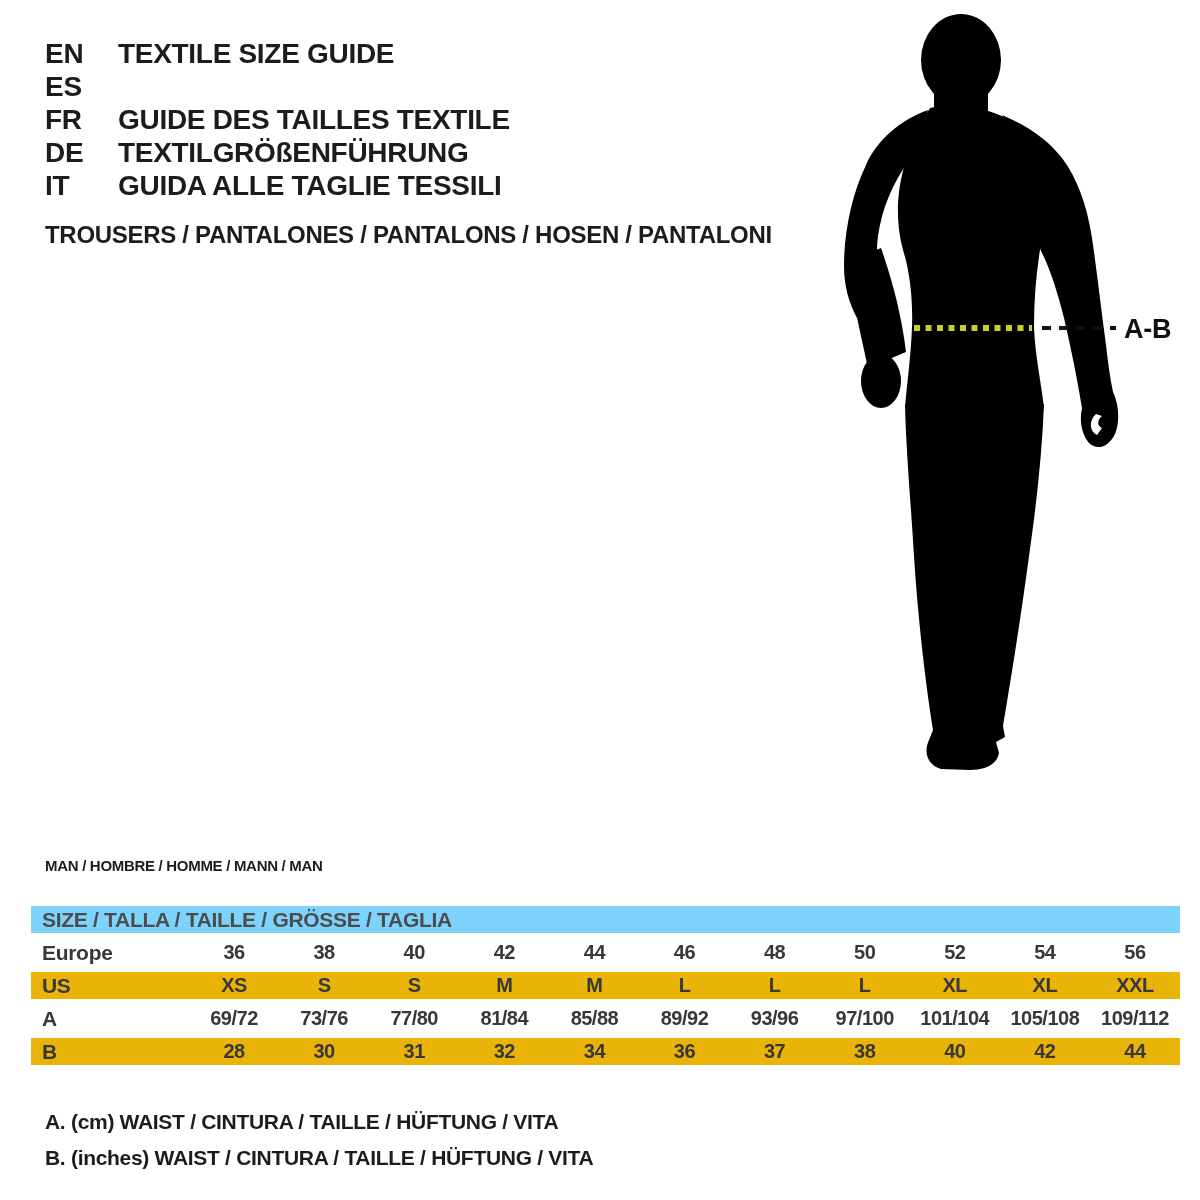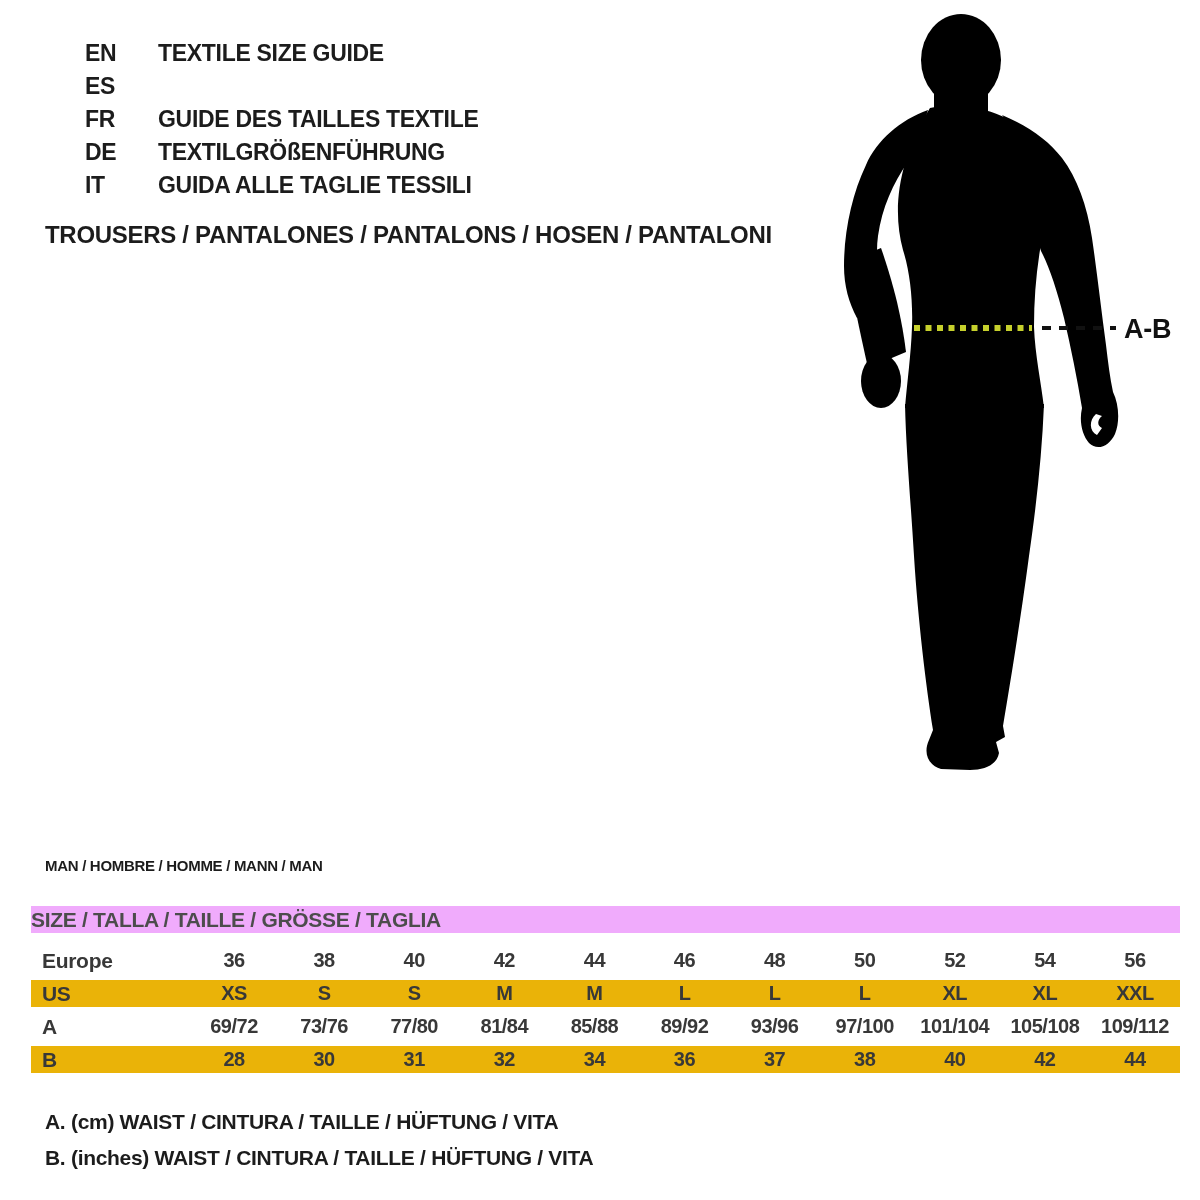--- a/index.html
+++ b/index.html
@@ -4,35 +4,35 @@
 <style>
   * { margin:0; padding:0; box-sizing:border-box; }
   html,body { background:#ffffff; }
   .page {
     position:relative; width:1200px; height:1200px; background:#ffffff;
     font-family:"Liberation Sans", sans-serif; font-weight:bold; color:#1c1c1c;
     letter-spacing:-0.3px; overflow:hidden;
   }
   
   .lang-block { position:absolute; left:45px; top:37px; }
-  .lang-row { display:flex; height:33px; line-height:33px; font-size:23px;margin-left:40px; }
+  .lang-row { display:flex; height:33px; line-height:33px; font-size:28px; }
   .lang-code { width:73px; }
   .lang-title { white-space:nowrap; }
   
   .category-title { position:absolute; left:45px; top:220px; font-size:24px; line-height:30px; white-space:nowrap; }
   
   .gender-title { position:absolute; left:45px; top:851px; font-size:15px; line-height:30px; white-space:nowrap; }
   
   .figure-wrap { position:absolute; left:840px; top:0; width:360px; height:800px; }
   .figure-wrap svg { display:block; width:360px; height:800px; }
   
   .size-table { position:absolute; left:31px; top:906px; width:1149px; }
   .thead {
-    height:27px; line-height:27px; background:#f0abfc; color:#4c4c4c;
-    font-size:21px; margin-bottom:14px; white-space:nowrap;
+    height:27px; line-height:27px; background:#7dd3fc; color:#4c4c4c;
+    font-size:21px; padding-left:11px; margin-bottom:6px; white-space:nowrap;
   }
   .trow {
     display:grid; grid-template-columns:158px repeat(11, 1fr);
     height:27px; line-height:27px; margin-bottom:6px; font-size:21px; color:#383838;
   }
   .trow.stripe { background:#eab308; }
   .cell-label { padding-left:11px; text-align:left; }
   .cell-val { text-align:center; font-size:20px; letter-spacing:-0.5px; }
   
   .footnotes { position:absolute; left:45px; top:1104px; }

